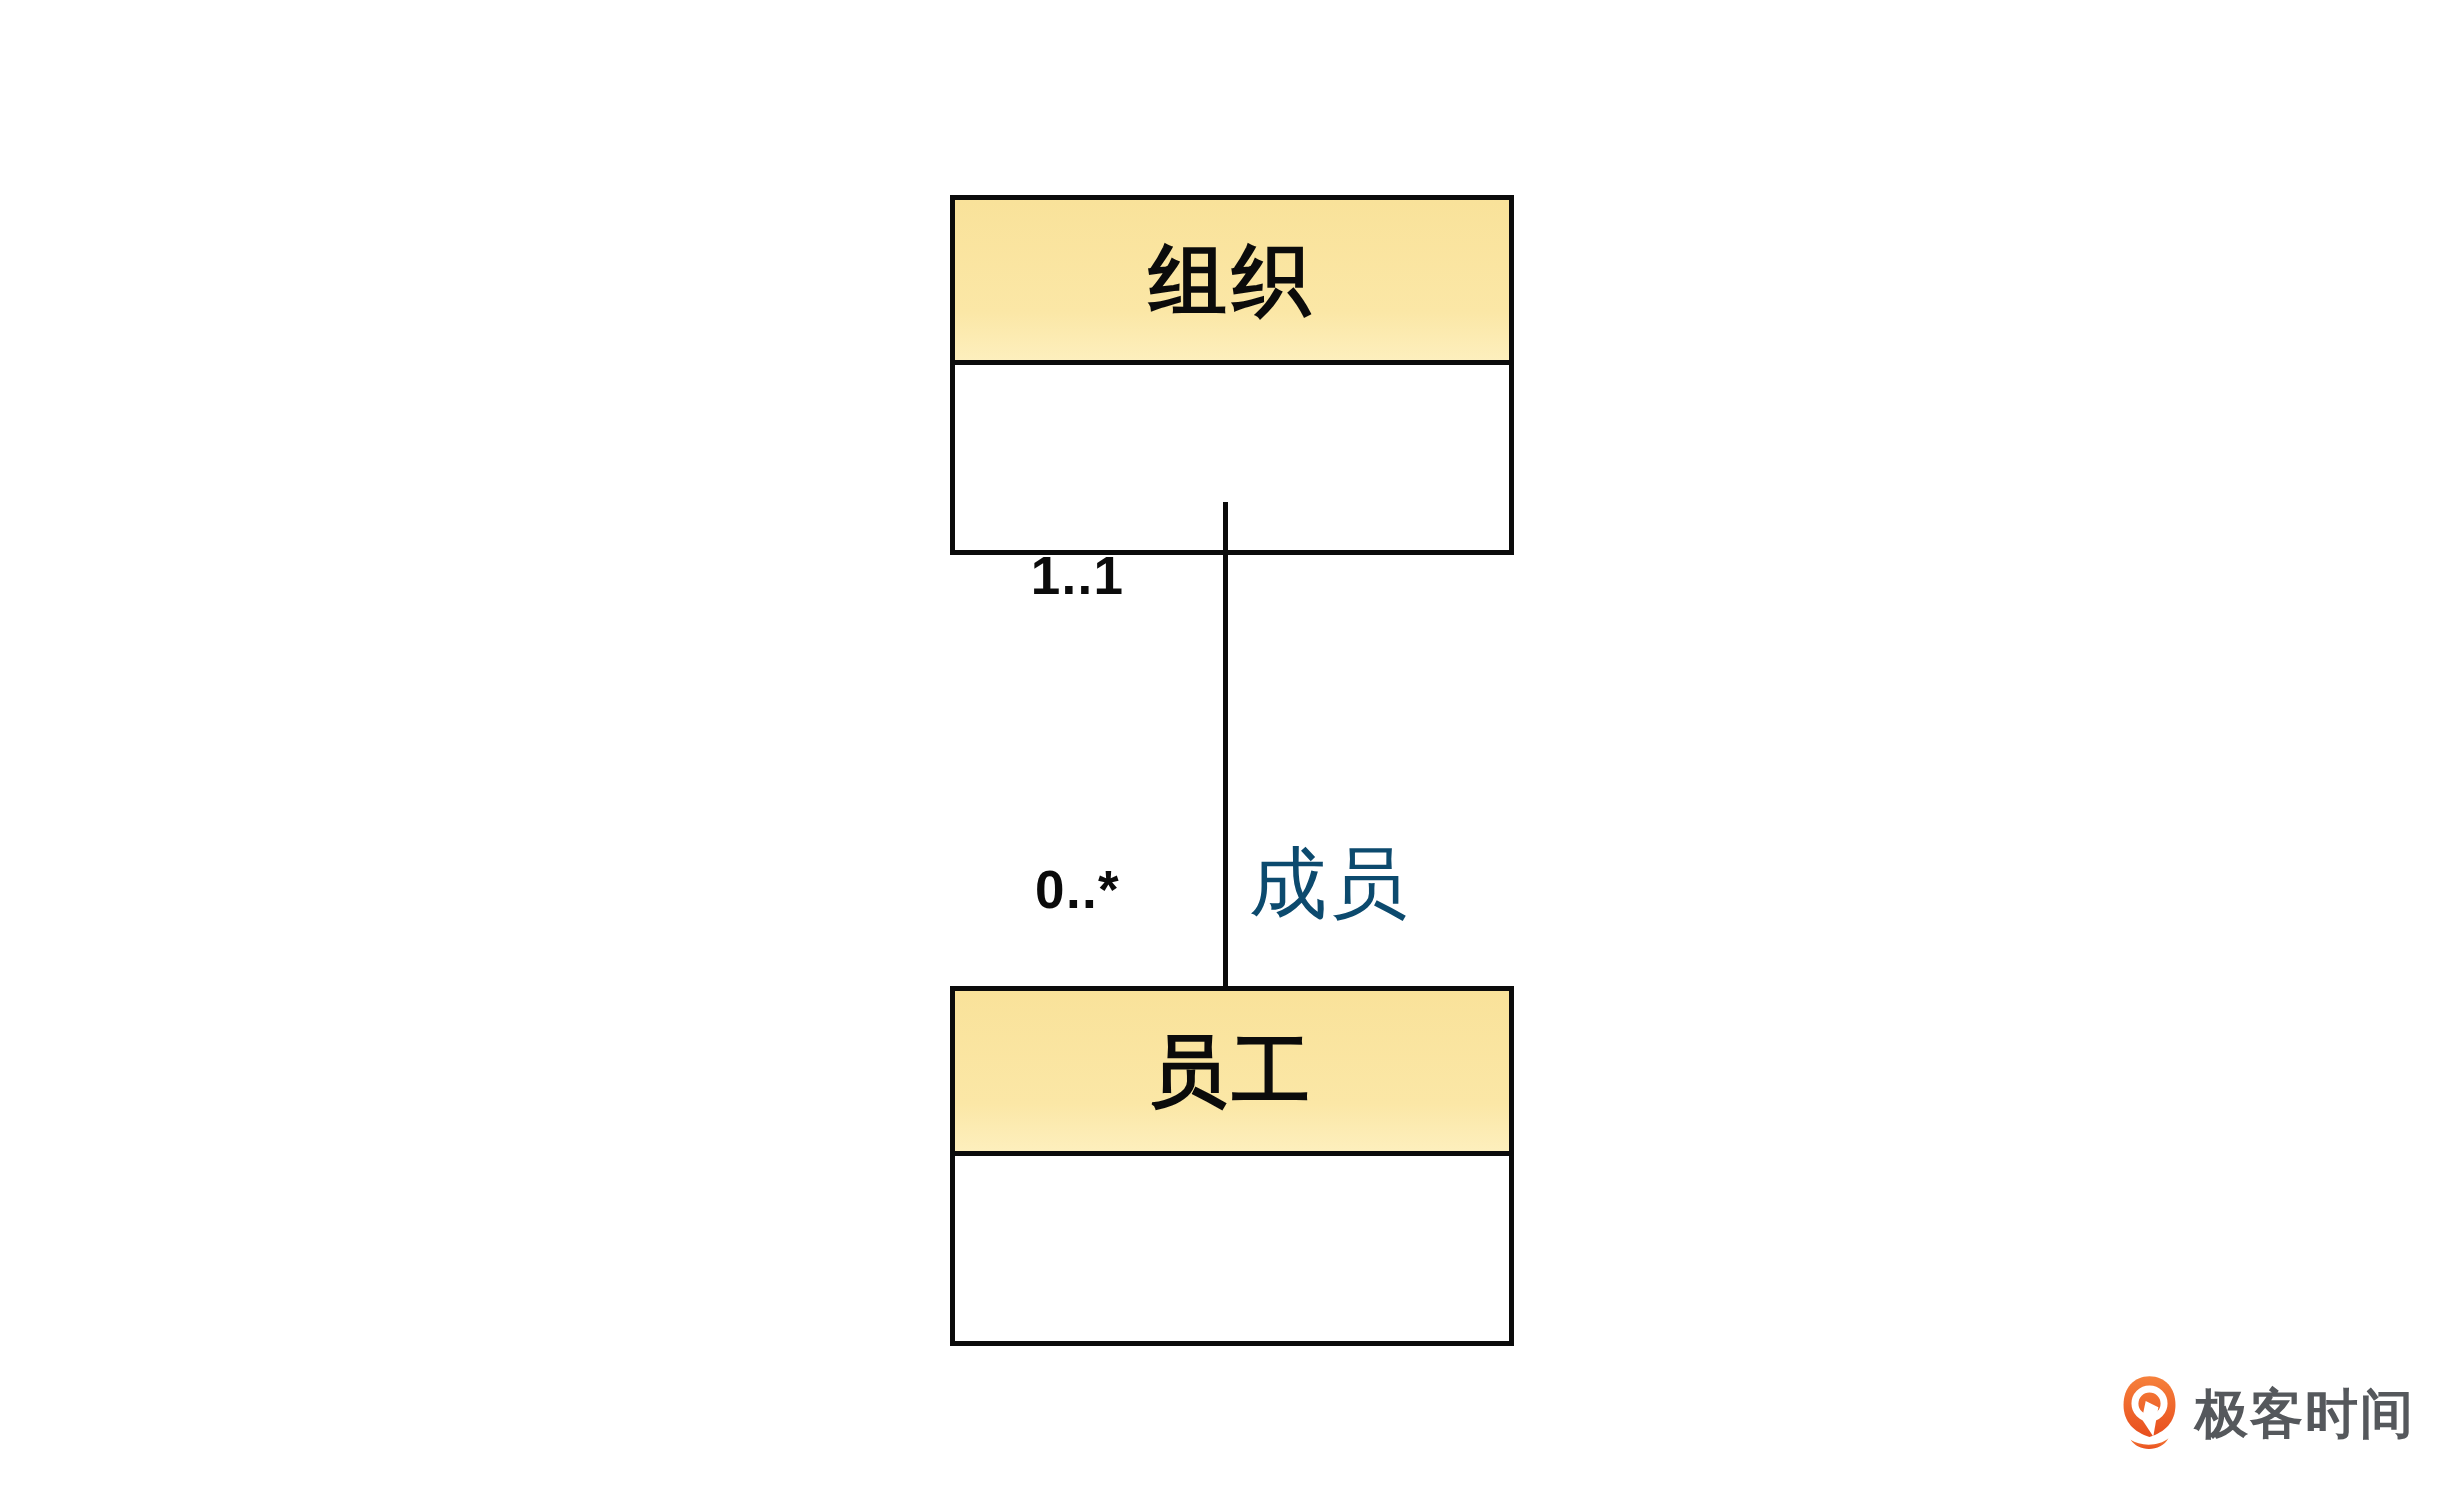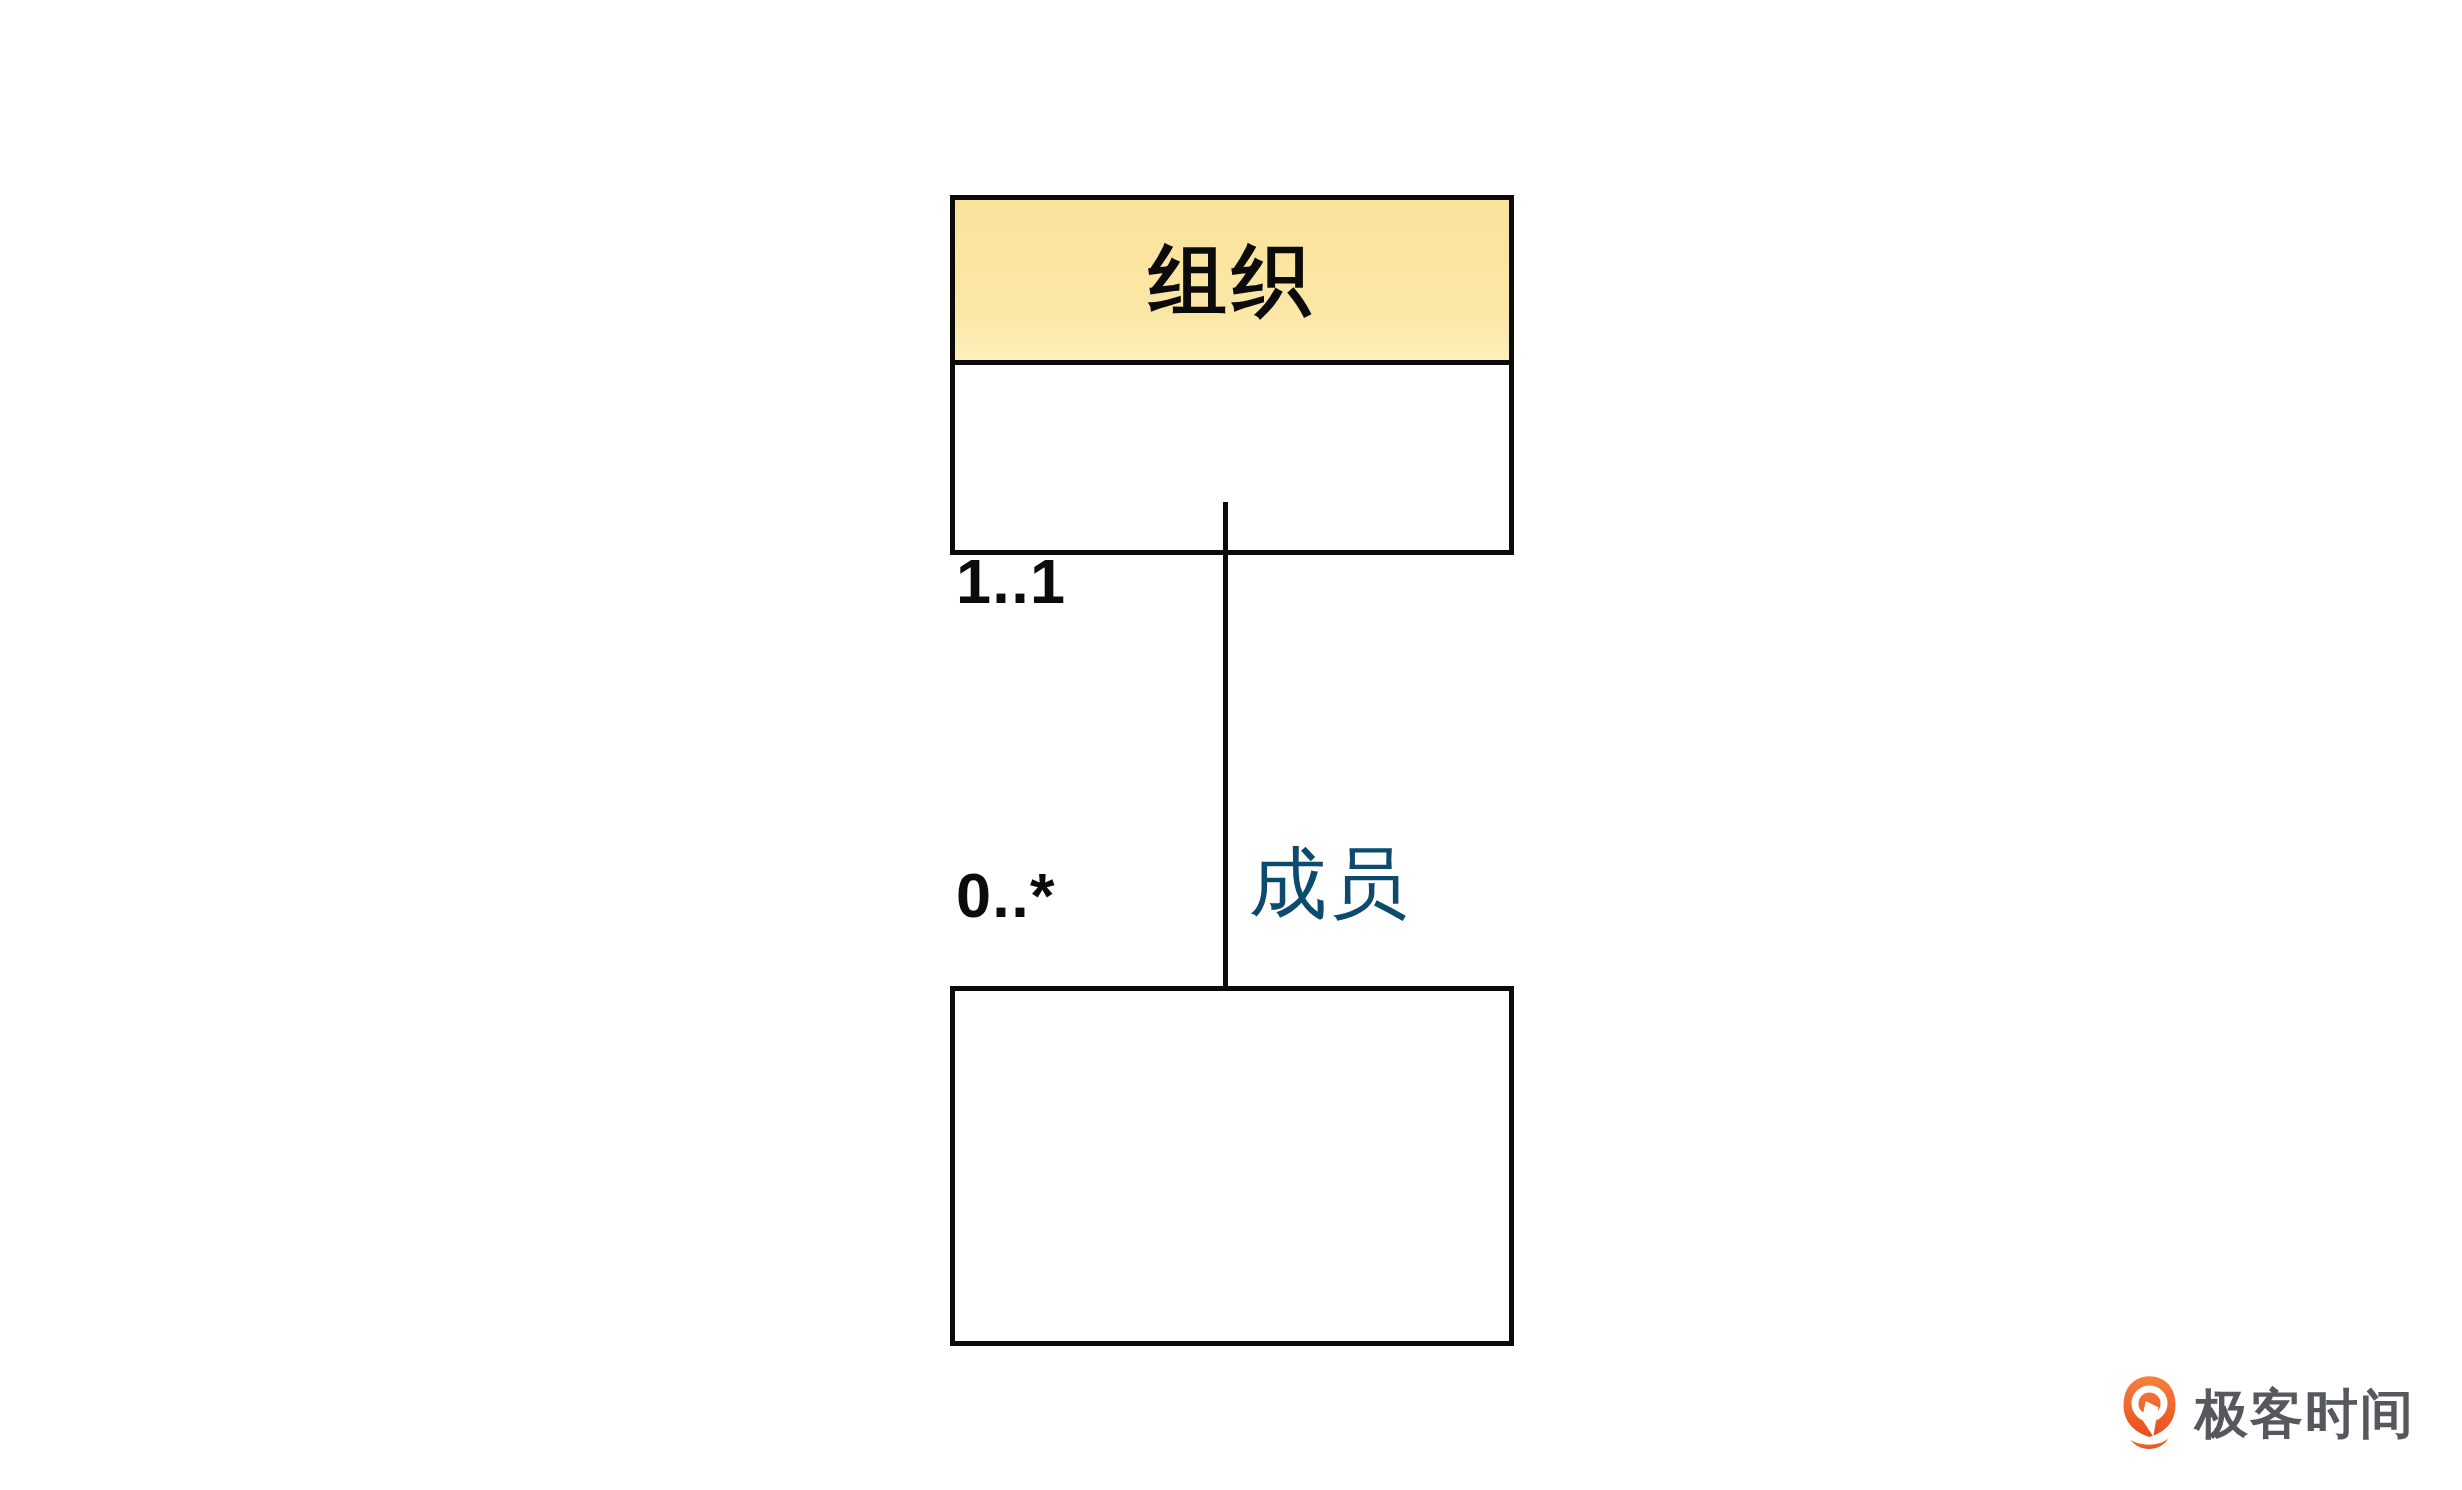--- a/index.html
+++ b/index.html
@@ -52,22 +52,22 @@
     width: 5.3px;
     height: 484px;
     background: #0b0b0b;
   }
 
   
   .mult-label {
     position: absolute;
     left: 956px;
     width: 243px;
-    text-align: left;
-    font-size: 63px;
+    text-align: center;
+    font-size: 53px;
     font-weight: 600;
     color: #0b0b0b;
     line-height: 1.08;
     letter-spacing: 1.3px;
   }
   .mult-label--src { top: 547px; }
   .mult-label--tgt { top: 861px; }
 
   .role-label {
     position: absolute;
@@ -114,20 +114,23 @@
 
   <div class="assoc-line"></div>
 
   <div class="mult-label mult-label--src">1..1</div>
 
   <div class="mult-label mult-label--tgt">0..*</div>
 
   <div class="role-label">成员</div>
 
   <div class="uml-class uml-class--emp">
+    <div class="uml-class__header">
+      <span class="uml-class__title">员工</span>
+    </div>
     <div class="uml-class__body"></div>
   </div>
 
   <div class="logo">
     <svg class="logo__icon" viewBox="0 0 90 120" xmlns="http://www.w3.org/2000/svg">
       <defs>
         <linearGradient id="gtOrange" x1="0" y1="0" x2="0" y2="1">
           <stop offset="0" stop-color="#F6813C"></stop>
           <stop offset="1" stop-color="#E84E1D"></stop>
         </linearGradient>

